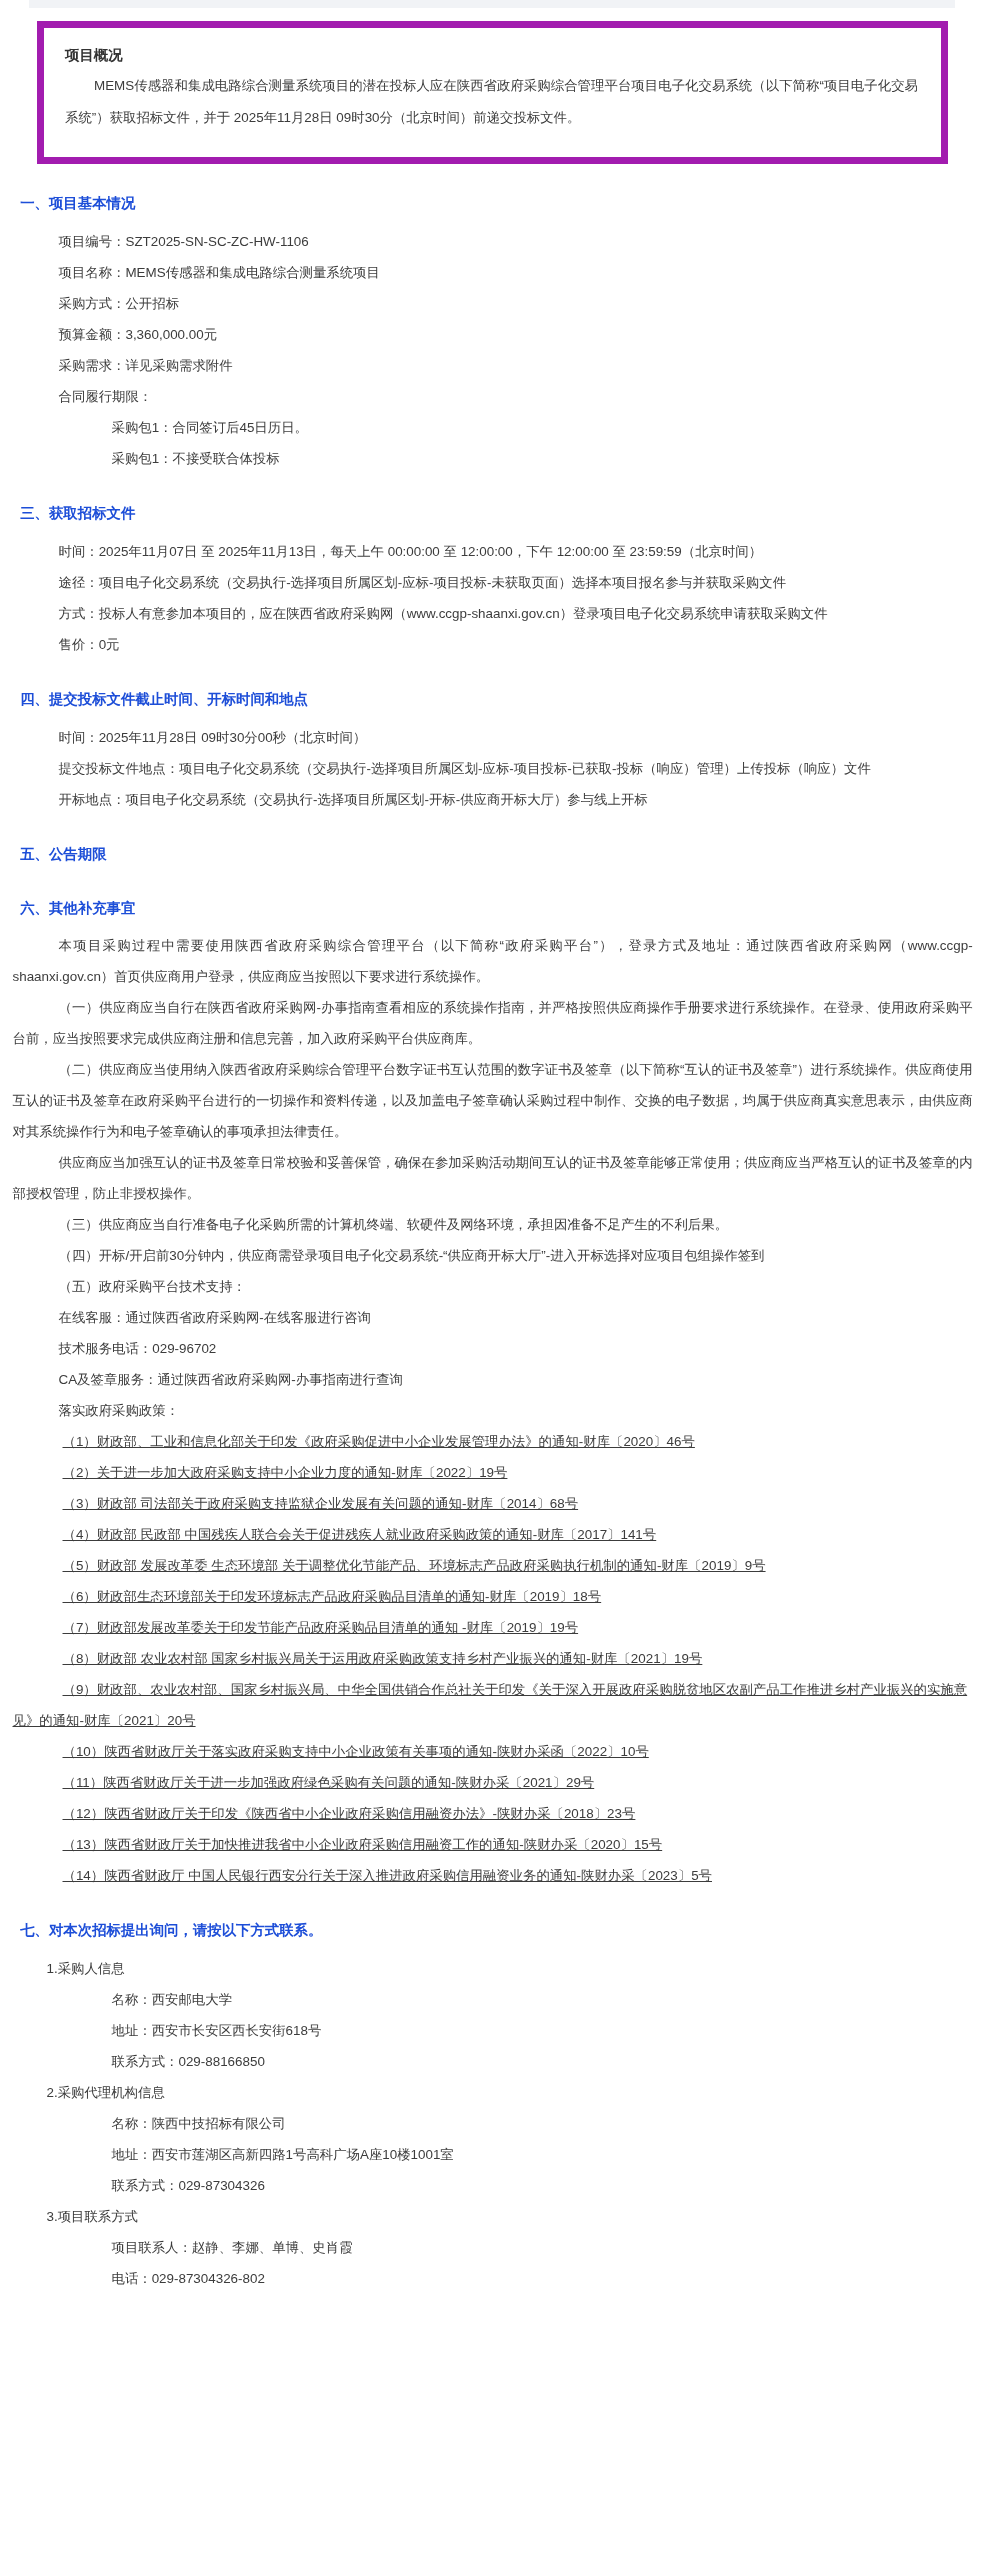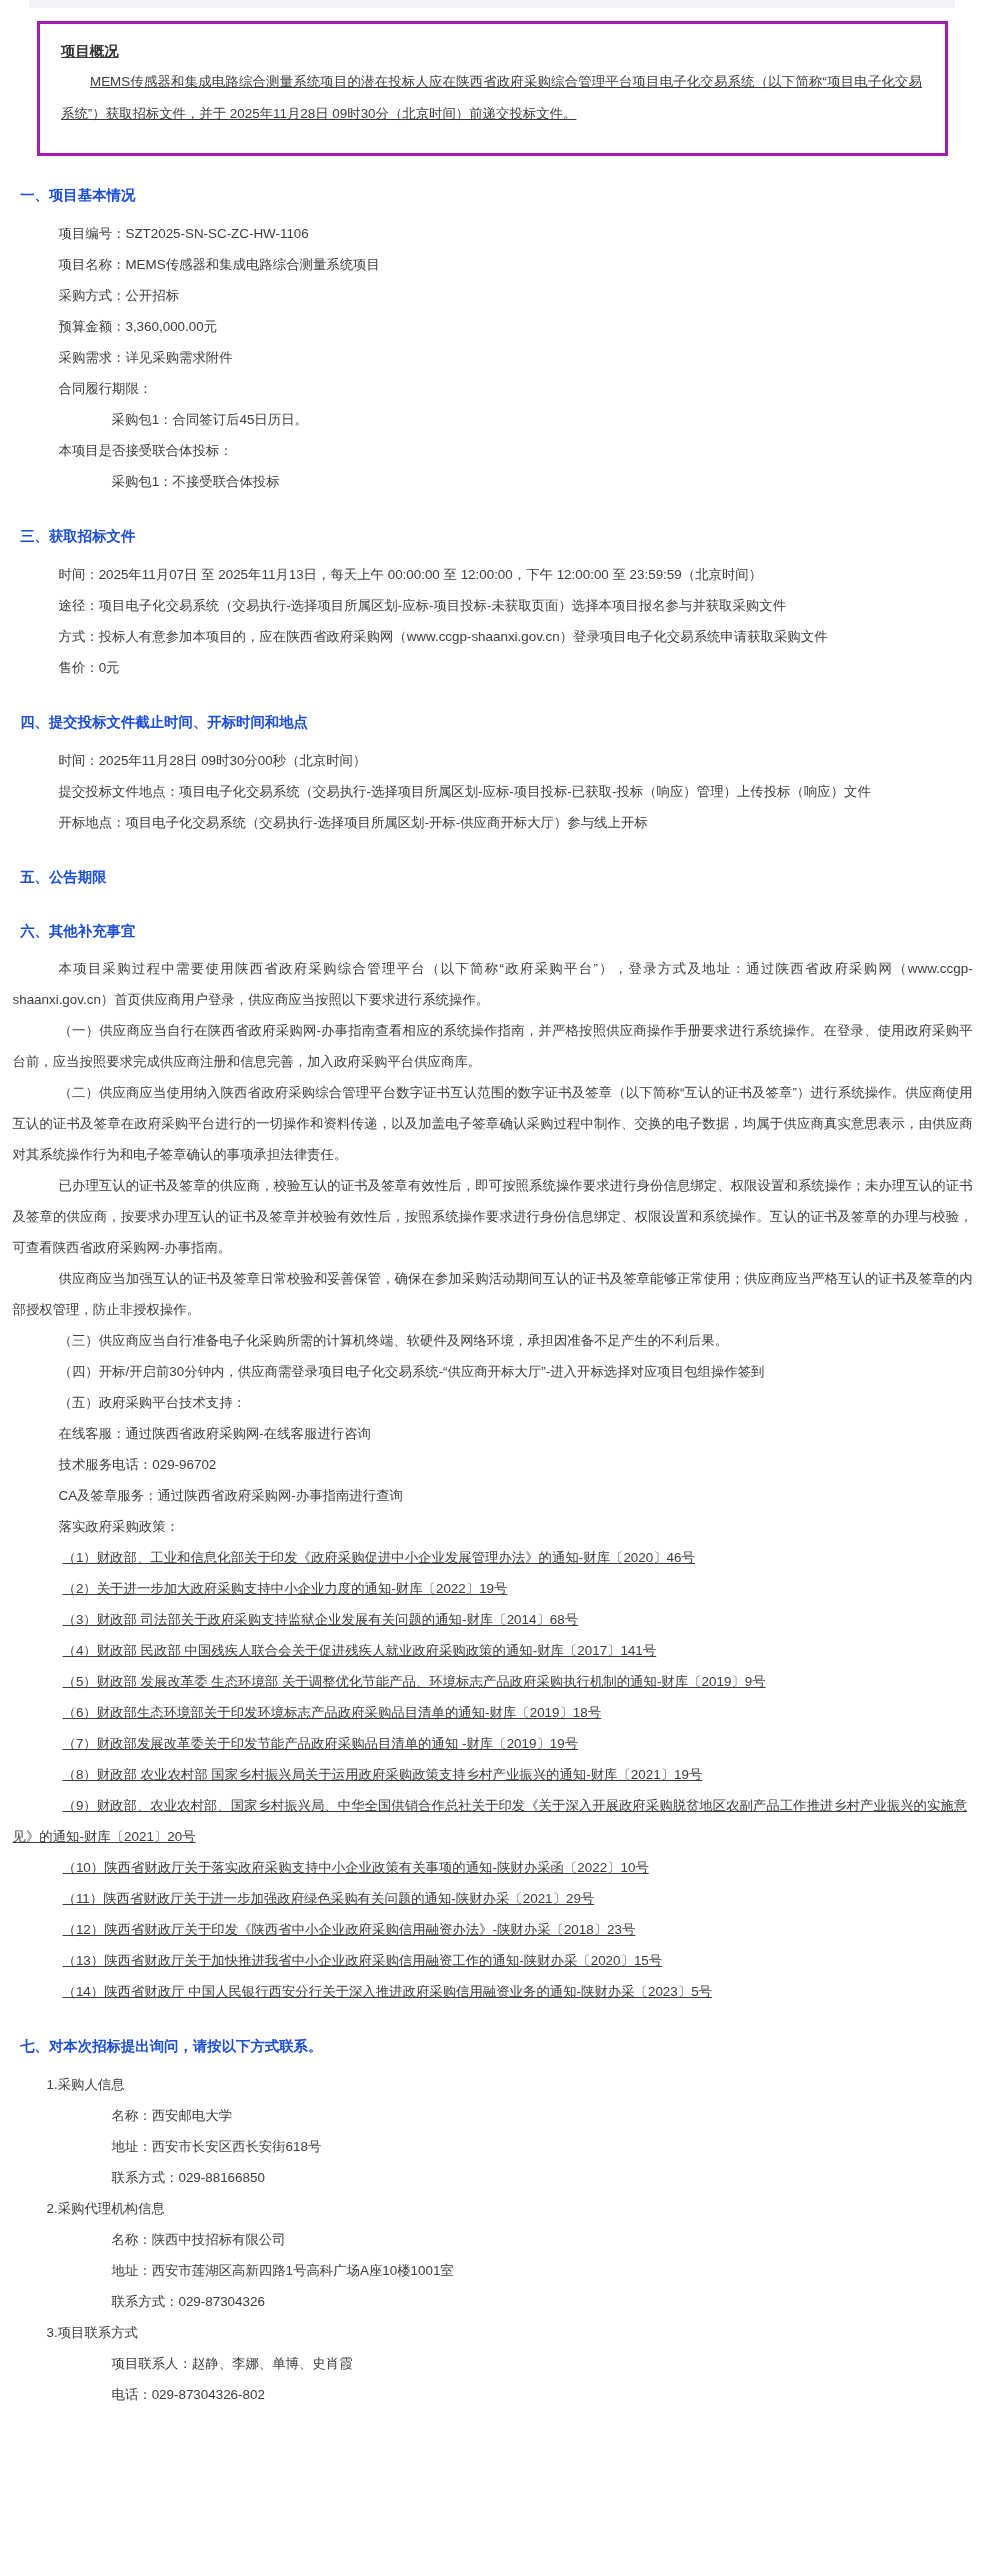--- a/index.html
+++ b/index.html
@@ -7,23 +7,22 @@
     width:988px;
     background:#ffffff;
     color:#3c3c3c;
     font-family:"Liberation Sans","DejaVu Sans",sans-serif;
     font-size:13.4px;
     line-height:31px;
   }
   .top-strip{height:7.7px;background:#f1f3f6;margin:0 33px 0 29px;}
   .overview-box{
     margin:13.4px 40px 0 37px;
-    border:3px solid #a21caf;
+    border:7px solid #a21caf;
     padding:13.4px 23px 23px 21px;
-    text-decoration:underline;
   }
   .box-title{font-weight:bold;font-size:14.4px;line-height:29px;color:#333;}
   .box-text{text-indent:29px;text-align:justify;line-height:32px;}
   #doc{padding:0 15.4px 0 12.5px;}
   .sec-h{font-weight:bold;font-size:14.4px;color:#1d4ed8;margin:25px 0 7.7px 7.7px;line-height:29px;}
   .l1{margin-left:46px;}
   .l2{margin-left:99px;}
   .sh{margin-left:34px;}
   .para{text-indent:46px;text-align:justify;}
   .item{text-indent:50px;text-decoration:underline;}
@@ -41,21 +40,20 @@
 <div id="doc">
     <section>
       <div class="sec-h">一、项目基本情况</div>
       <div class="l1">项目编号：SZT2025-SN-SC-ZC-HW-1106</div>
       <div class="l1">项目名称：MEMS传感器和集成电路综合测量系统项目</div>
       <div class="l1">采购方式：公开招标</div>
       <div class="l1">预算金额：3,360,000.00元</div>
       <div class="l1">采购需求：详见采购需求附件</div>
       <div class="l1">合同履行期限：</div>
       <div class="l2">采购包1：合同签订后45日历日。</div>
-      <div class="l1">本项目是否接受联合体投标：</div>
       <div class="l2">采购包1：不接受联合体投标</div>
     </section>
     <section>
       <div class="sec-h">三、获取招标文件</div>
       <div class="l1">时间：2025年11月07日 至 2025年11月13日，每天上午 00:00:00 至 12:00:00，下午 12:00:00 至 23:59:59（北京时间）</div>
       <div class="l1">途径：项目电子化交易系统（交易执行-选择项目所属区划-应标-项目投标-未获取页面）选择本项目报名参与并获取采购文件</div>
       <div class="l1">方式：投标人有意参加本项目的，应在陕西省政府采购网（www.ccgp-shaanxi.gov.cn）登录项目电子化交易系统申请获取采购文件</div>
       <div class="l1">售价：0元</div>
     </section>
     <section>
@@ -65,21 +63,20 @@
       <div class="l1">开标地点：项目电子化交易系统（交易执行-选择项目所属区划-开标-供应商开标大厅）参与线上开标</div>
     </section>
     <section>
       <div class="sec-h">五、公告期限</div>
     </section>
     <section>
       <div class="sec-h">六、其他补充事宜</div>
       <div class="para">本项目采购过程中需要使用陕西省政府采购综合管理平台（以下简称“政府采购平台”），登录方式及地址：通过陕西省政府采购网（www.ccgp-shaanxi.gov.cn）首页供应商用户登录，供应商应当按照以下要求进行系统操作。</div>
       <div class="para">（一）供应商应当自行在陕西省政府采购网-办事指南查看相应的系统操作指南，并严格按照供应商操作手册要求进行系统操作。在登录、使用政府采购平台前，应当按照要求完成供应商注册和信息完善，加入政府采购平台供应商库。</div>
       <div class="para">（二）供应商应当使用纳入陕西省政府采购综合管理平台数字证书互认范围的数字证书及签章（以下简称“互认的证书及签章”）进行系统操作。供应商使用互认的证书及签章在政府采购平台进行的一切操作和资料传递，以及加盖电子签章确认采购过程中制作、交换的电子数据，均属于供应商真实意思表示，由供应商对其系统操作行为和电子签章确认的事项承担法律责任。</div>
-      <div class="para">已办理互认的证书及签章的供应商，校验互认的证书及签章有效性后，即可按照系统操作要求进行身份信息绑定、权限设置和系统操作；未办理互认的证书及签章的供应商，按要求办理互认的证书及签章并校验有效性后，按照系统操作要求进行身份信息绑定、权限设置和系统操作。互认的证书及签章的办理与校验，可查看陕西省政府采购网-办事指南。</div>
       <div class="para">供应商应当加强互认的证书及签章日常校验和妥善保管，确保在参加采购活动期间互认的证书及签章能够正常使用；供应商应当严格互认的证书及签章的内部授权管理，防止非授权操作。</div>
       <div class="para">（三）供应商应当自行准备电子化采购所需的计算机终端、软硬件及网络环境，承担因准备不足产生的不利后果。</div>
       <div class="para">（四）开标/开启前30分钟内，供应商需登录项目电子化交易系统-“供应商开标大厅”-进入开标选择对应项目包组操作签到</div>
       <div class="para">（五）政府采购平台技术支持：</div>
       <div class="l1">在线客服：通过陕西省政府采购网-在线客服进行咨询</div>
       <div class="l1">技术服务电话：029-96702</div>
       <div class="l1">CA及签章服务：通过陕西省政府采购网-办事指南进行查询</div>
       <div class="l1">落实政府采购政策：</div>
       <div class="item">（1）财政部、工业和信息化部关于印发《政府采购促进中小企业发展管理办法》的通知-财库〔2020〕46号</div>
       <div class="item">（2）关于进一步加大政府采购支持中小企业力度的通知-财库〔2022〕19号</div>

